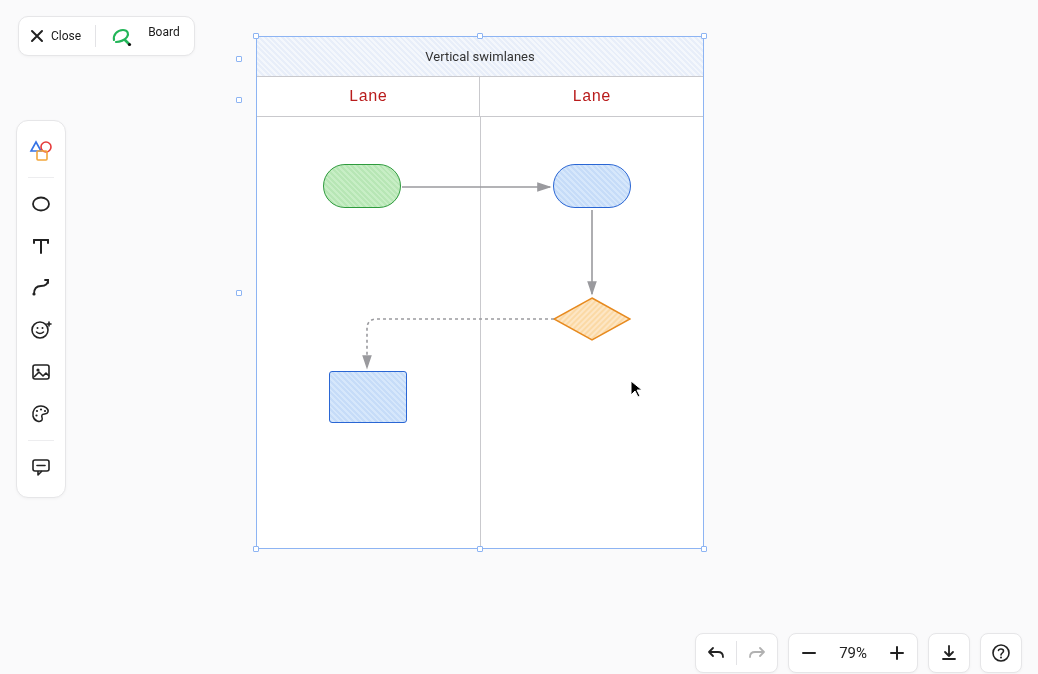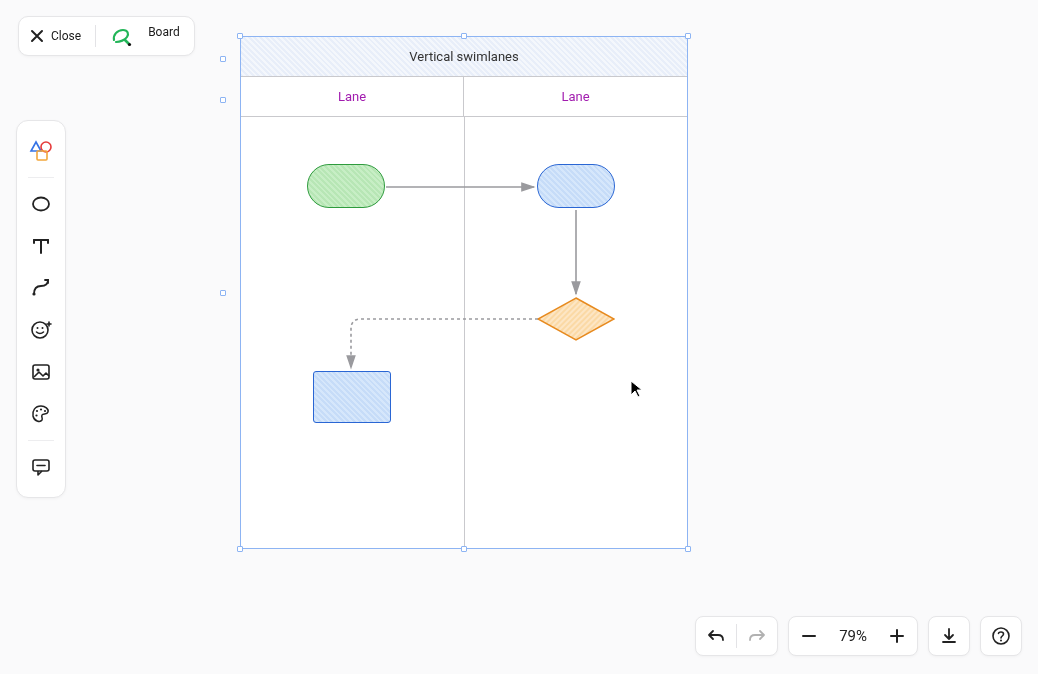--- a/index.html
+++ b/index.html
@@ -59,20 +59,21 @@
     border-radius:8px;
     cursor:pointer;
   }
   .tool-divider { width: 26px; height:1px; background:#ededef; margin: 4px 0; }
 
   
   .canvas {
     position: absolute;
     inset: 0;
     z-index: 0;
+    margin-left: 16px;
   }
   .swimlane-container {
     position: absolute;
     left: 240px;
     top: 36px;
     width: 448px;
     height: 513px;
     background: #fff;
     border: 1px solid #8db4f3;
   }
@@ -85,21 +86,21 @@
     background-image: repeating-linear-gradient(45deg, #e8eef9 0 2px, #f4f7fc 2px 4px);
   }
   .lanes-header {
     height: 40px;
     display: grid;
     grid-template-columns: 1fr 1fr;
     border-bottom: 1px solid #c9c9cd;
   }
   .lane-header {
     display:flex; align-items:center; justify-content:center;
-    font-size: 13px; color:#a21caf;
+    font-size: 16px; color:#b91c1c;font-family:Liberation Mono, monospace;
   }
   .lane-header:first-child { border-right:1px solid #c9c9cd; }
   .lanes-body {
     position: relative;
     height: calc(100% - 80px);
   }
   .lane-split {
     position:absolute; top:0; bottom:0; left:50%;
     width:1px; background:#c9c9cd;
   }
@@ -138,21 +139,21 @@
   .cursor {
     position:absolute;
     left: 630px; top: 380px;
     width: 14px; height: 18px;
     pointer-events:none;
   }
 
   
   .br-controls {
     position:absolute;
-    right: 16px; bottom: 18px;
+    right: 16px; bottom: 1px;
     display:flex; gap:10px; align-items:center;
   }
   .ctrl-group {
     background:#fff; border:1px solid #e6e6e8; border-radius:8px;
     display:flex; align-items:center;
     height:40px;
     box-shadow: 0 1px 3px rgba(0,0,0,0.04);
   }
   .ctrl-btn {
     width:40px; height:38px; display:flex; align-items:center; justify-content:center;

